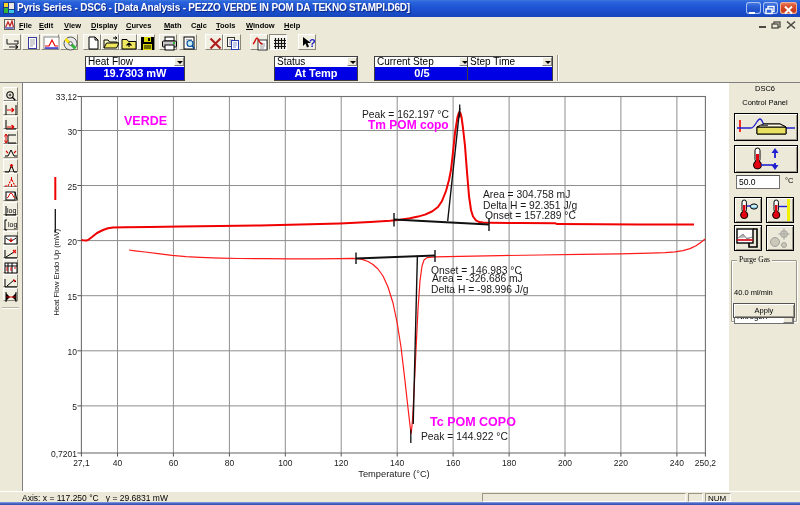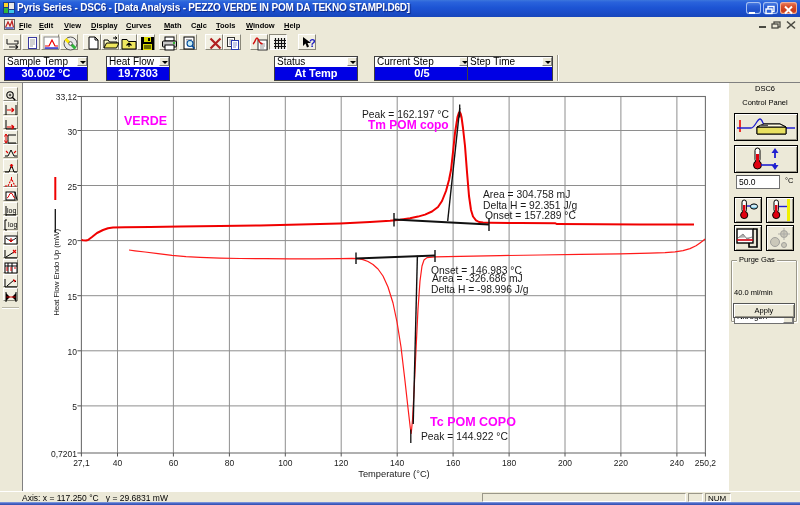--- a/index.html
+++ b/index.html
@@ -203,26 +203,21 @@
 <div class="tb" style="left:298px;">
       <svg width="17" height="15" viewBox="0 0 17 15">
         <path d="M3 1 l0 9 l2.5 -2.5 l1.5 4 l2 -1 l-1.5 -3.5 l3.5 0 z" fill="#000"></path>
         <text x="9" y="11" font-family="Liberation Sans" font-size="11" font-weight="bold" fill="#2020c0">?</text>
       </svg>
     </div>
 </div>
 
 <div id="comborow">
     <div style="position:absolute;left:557px;top:2px;width:1px;height:26px;border-left:1px solid #9a9789;border-right:1px solid #fff;"></div>
-<div class="cgroup" style="left:4px;width:84px;">
-      <div class="clabel">Sample Temp</div>
-      <div class="carrow"></div>
-      <div class="cvalue">30.002 °C</div>
-    </div>
-<div class="cgroup" style="left:106px;width:64px;">
+<div class="cgroup" style="left:85px;width:100px;">
       <div class="clabel">Heat Flow</div>
       <div class="carrow"></div>
       <div class="cvalue">19.7303 mW</div>
     </div>
 <div class="cgroup" style="left:274px;width:84px;">
       <div class="clabel">Status</div>
       <div class="carrow"></div>
       <div class="cvalue">At Temp</div>
     </div>
 <div class="cgroup" style="left:374px;width:96px;">
@@ -388,21 +383,21 @@
         <path d="M2 14 h16" stroke="#d00010" stroke-width="1.6"></path>
         <path d="M18 3 h4 v18 h-8 v-4" fill="none" stroke="#000" stroke-width="1.6"></path>
       </svg></div>
     <div class="rbtn" style="left:36px;top:142px;width:28px;height:26px;"><svg width="26" height="24" viewBox="0 0 26 24" opacity=".75">
         <circle cx="8" cy="16" r="4.5" fill="#c0bdb0" stroke="#888"></circle>
         <circle cx="17" cy="8" r="3.5" fill="#c0bdb0" stroke="#888"></circle>
         <path d="M17 2 v12 M11 8 h12" stroke="#999" stroke-width="1"></path>
         <circle cx="17" cy="19" r="2.5" fill="#c0bdb0" stroke="#888"></circle>
       </svg></div>
     <div style="position:absolute;left:1px;top:177px;width:66px;height:62px;border:1px solid #9a9789;box-shadow:1px 1px 0 #fff inset, 1px 1px 0 #fff;border-radius:1px;"></div>
-    <div style="position:absolute;left:7px;top:172px;background:#ece9d8;padding:0 2px;color:#000;">Purge Gas</div>
+    <div style="position:absolute;left:7px;top:172px;background:#ece9d8;padding:0 2px;color:#000;font-family:Liberation Serif, serif;">Purge Gas</div>
     <div style="position:absolute;left:4px;top:187px;width:60px;height:14px;background:#fff;border:1px solid #707070;margin-top:40px;">
       <div style="position:absolute;left:2px;top:0px;font-size:8px;line-height:12px;color:#000;">Nitrogen</div>
       <div class="carrow" style="top:0px;right:0px;height:12px;"></div>
     </div>
     <div style="position:absolute;left:4px;top:205px;color:#000;">40.0 ml/min</div>
     <div style="position:absolute;left:3px;top:220px;width:62px;height:15px;background:#ece9d8;border:1px solid #555;box-shadow:inset 1px 1px 0 #fff, inset -1px -1px 0 #9a9789;text-align:center;line-height:14px;color:#000;">Apply</div>
   </div>
 
 <div id="statusbar">
   <div style="position:absolute;left:22px;top:1px;">Axis: x = 117.250 °C&nbsp;&nbsp; y = 29.6831 mW</div>

